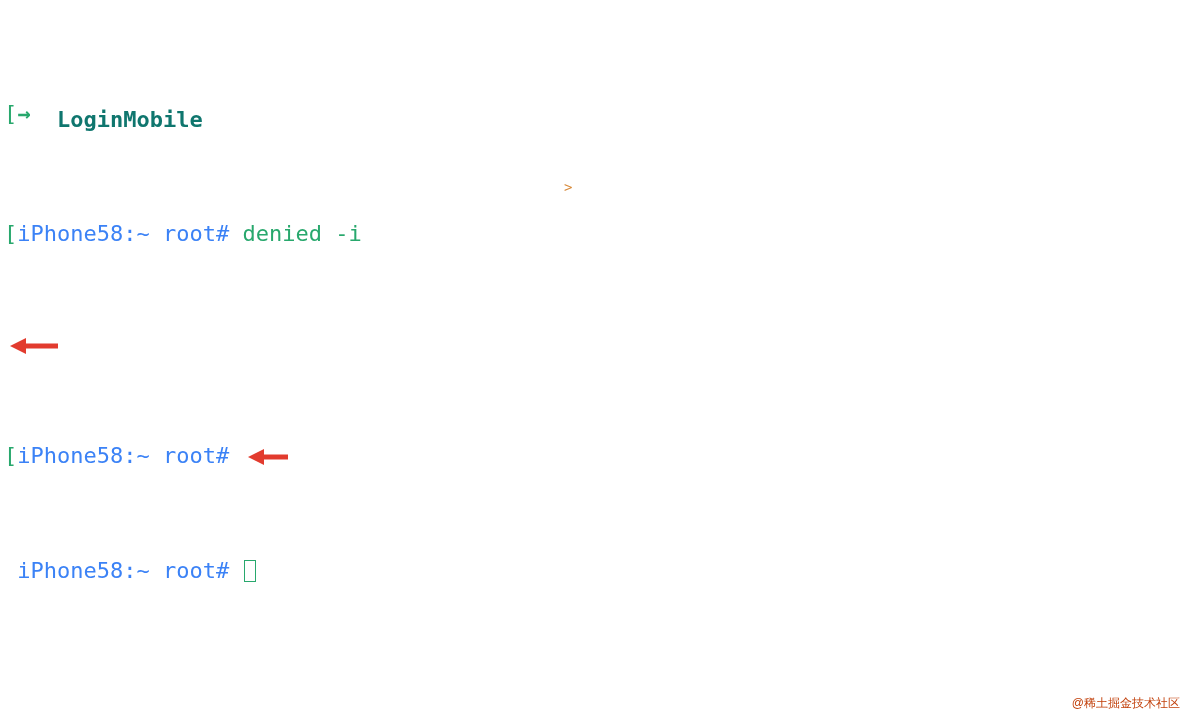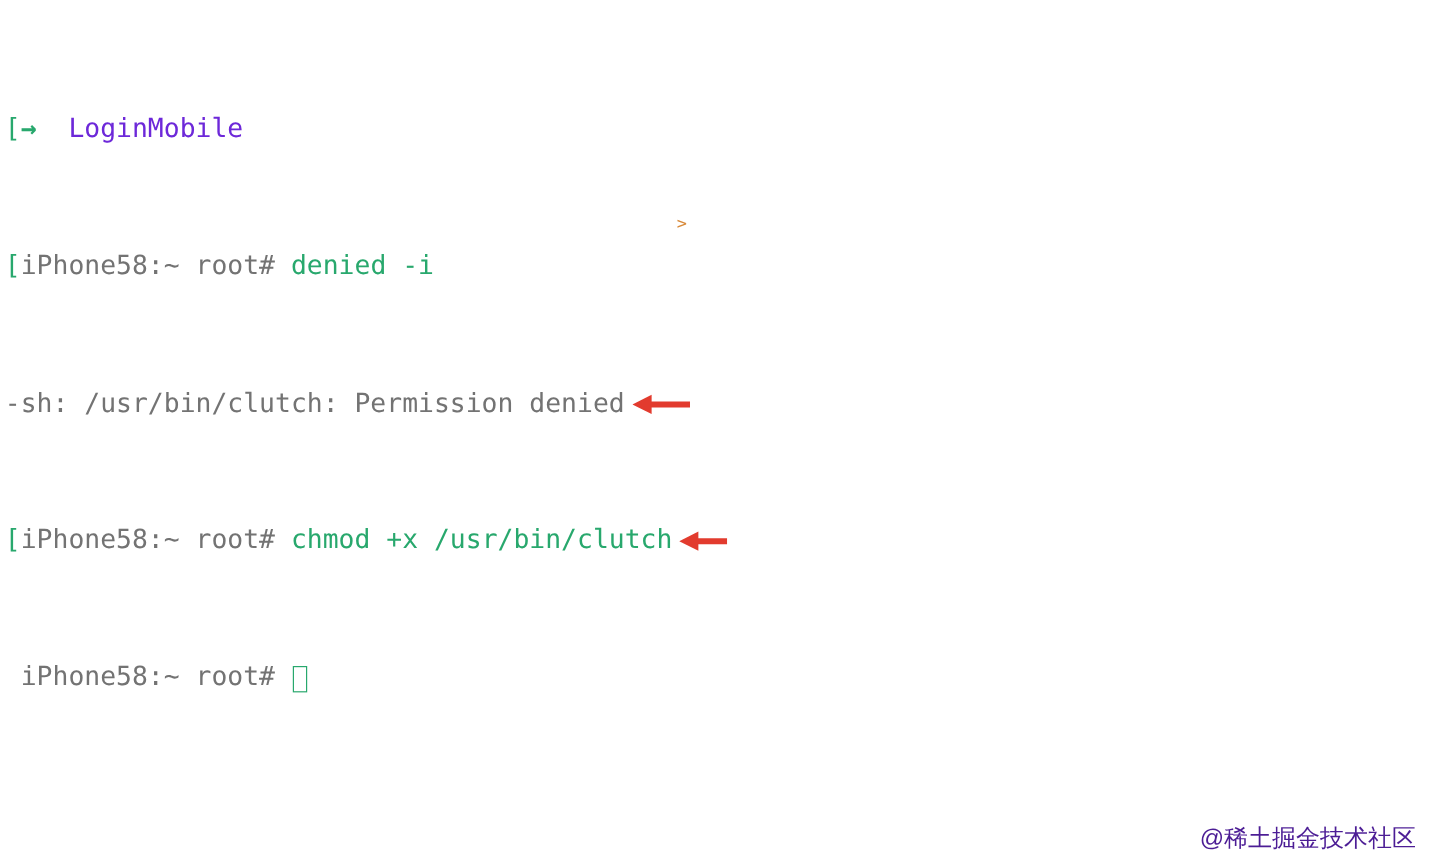--- a/index.html
+++ b/index.html
@@ -25,49 +25,50 @@
     .line {
       display: flex;
       align-items: center;
       flex-wrap: nowrap;
     }
     .arrow-prompt {
       color: #28a86d;
       font-weight: bold;
     }
     .dirname {
-      color: #6d28d9;
-      font-weight: normal;
+      color: #0f766e;
+      font-weight: bold;
+      margin-top: 12px;
     }
     .cmd {
       color: #28a86d;
     }
     .prompt {
-      color: #737373;
+      color: #3b82f6;
     }
     .cursor-box {
       display: inline-block;
       width: 12px;
       height: 22px;
       border: 1.5px solid #28a86d;
       margin-left: 2px;
       vertical-align: middle;
     }
     .red-arrow {
       display: inline-flex;
       align-items: center;
       margin-left: 6px;
     }
     .watermark {
       position: absolute;
       right: 20px;
       bottom: 10px;
       font-family: "Helvetica Neue", Arial, sans-serif;
-      font-size: 20px;
-      color: #4c1d95;
+      font-size: 12px;
+      color: #c2410c;
     }
     .stray-mark {
       position: absolute;
       left: 564px;
       top: 178px;
       font-size: 14px;
       color: #d88a3a;
       transform: rotate(0deg);
     }
   </style>
@@ -78,31 +79,30 @@
 
   <div class="line">
     <span>[</span><span class="arrow-prompt">→  </span><span class="dirname">LoginMobile</span>
   </div>
 
   <div class="line">
     <span>[</span><span class="prompt">iPhone58:~ root# </span><span class="cmd">denied -i</span>
   </div>
 
   <div class="line">
-    <span class="prompt">-sh: /usr/bin/clutch: Permission denied</span>
     <span class="red-arrow">
       <svg width="48" height="22" viewBox="0 0 48 22">
         <line x1="48" y1="11" x2="10" y2="11" stroke="#e23b2e" stroke-width="5"></line>
         <polygon points="0,11 16,3 16,19" fill="#e23b2e"></polygon>
       </svg>
     </span>
   </div>
 
   <div class="line">
-    <span>[</span><span class="prompt">iPhone58:~ root# </span><span class="cmd">chmod +x /usr/bin/clutch</span>
+    <span>[</span><span class="prompt">iPhone58:~ root# </span>
     <span class="red-arrow">
       <svg width="40" height="22" viewBox="0 0 40 22">
         <line x1="40" y1="11" x2="10" y2="11" stroke="#e23b2e" stroke-width="5"></line>
         <polygon points="0,11 16,3 16,19" fill="#e23b2e"></polygon>
       </svg>
     </span>
   </div>
 
   <div class="line">
     <span> </span><span class="prompt">iPhone58:~ root# </span><span class="cursor-box"></span>

